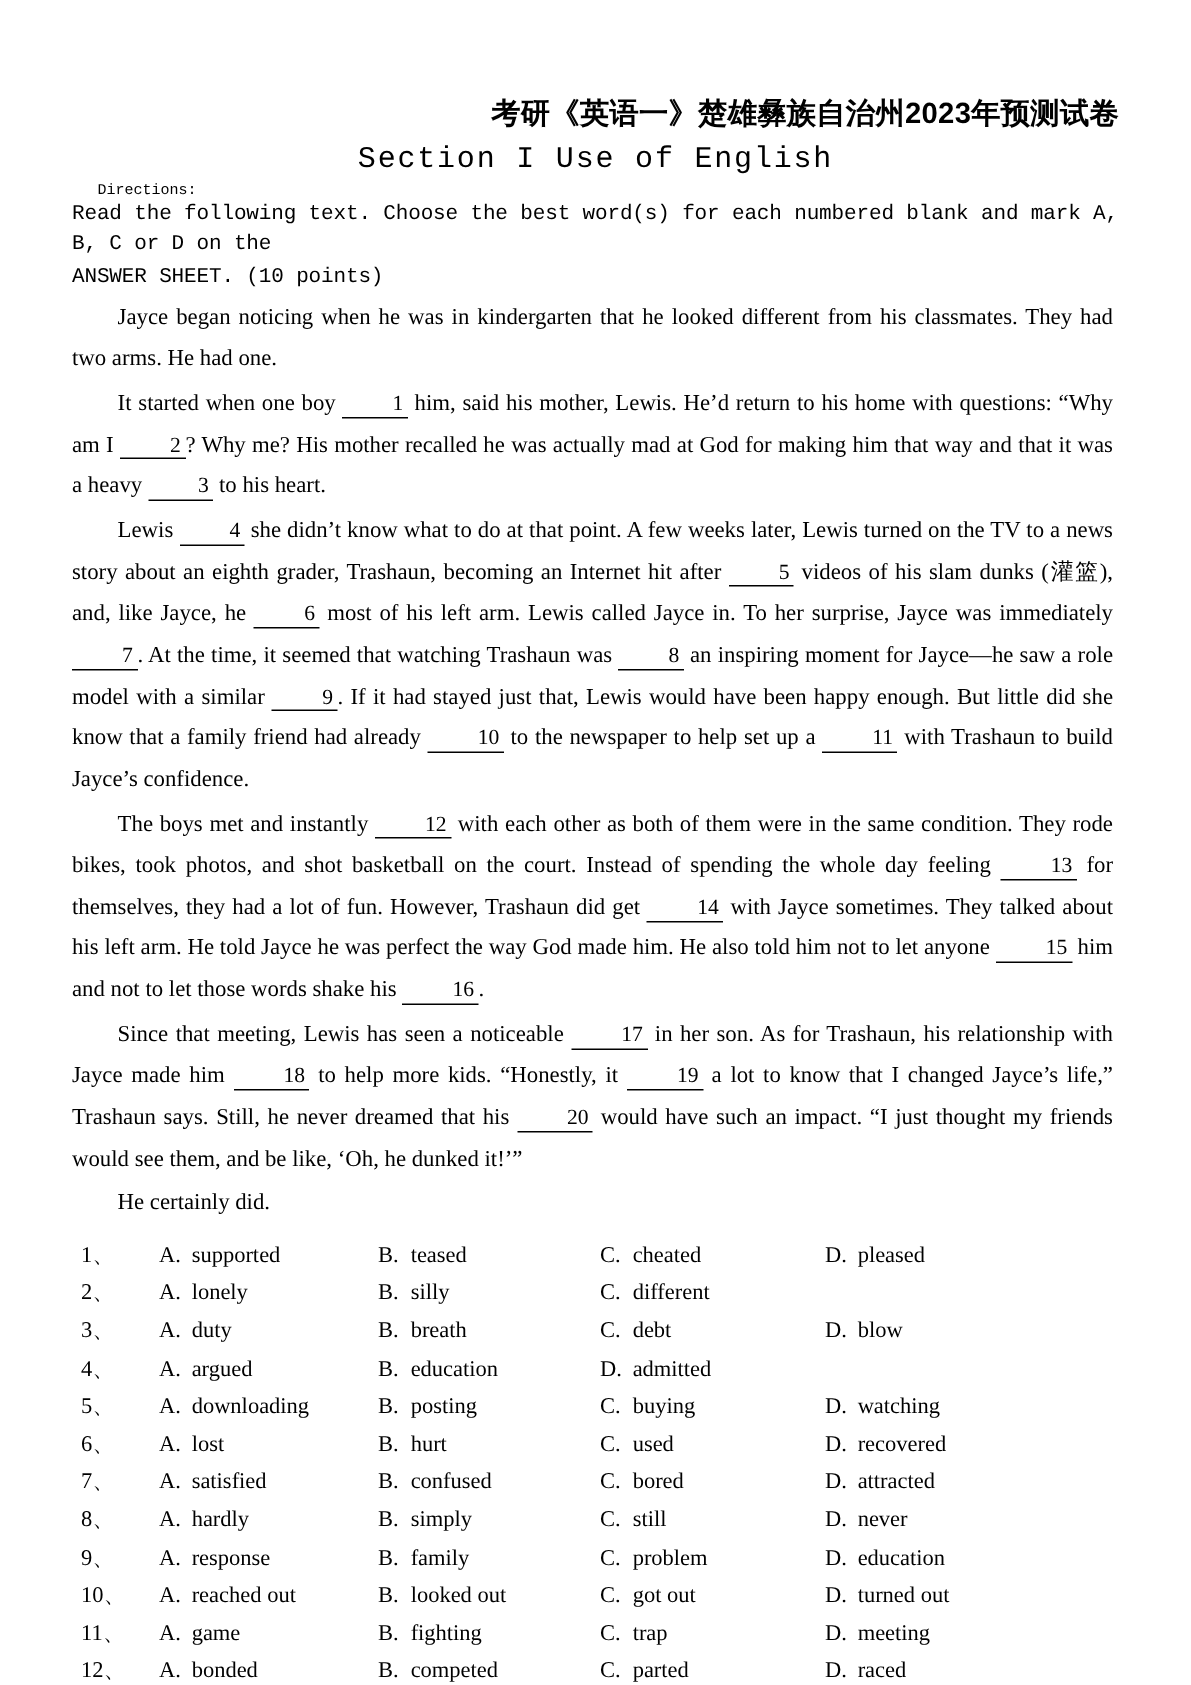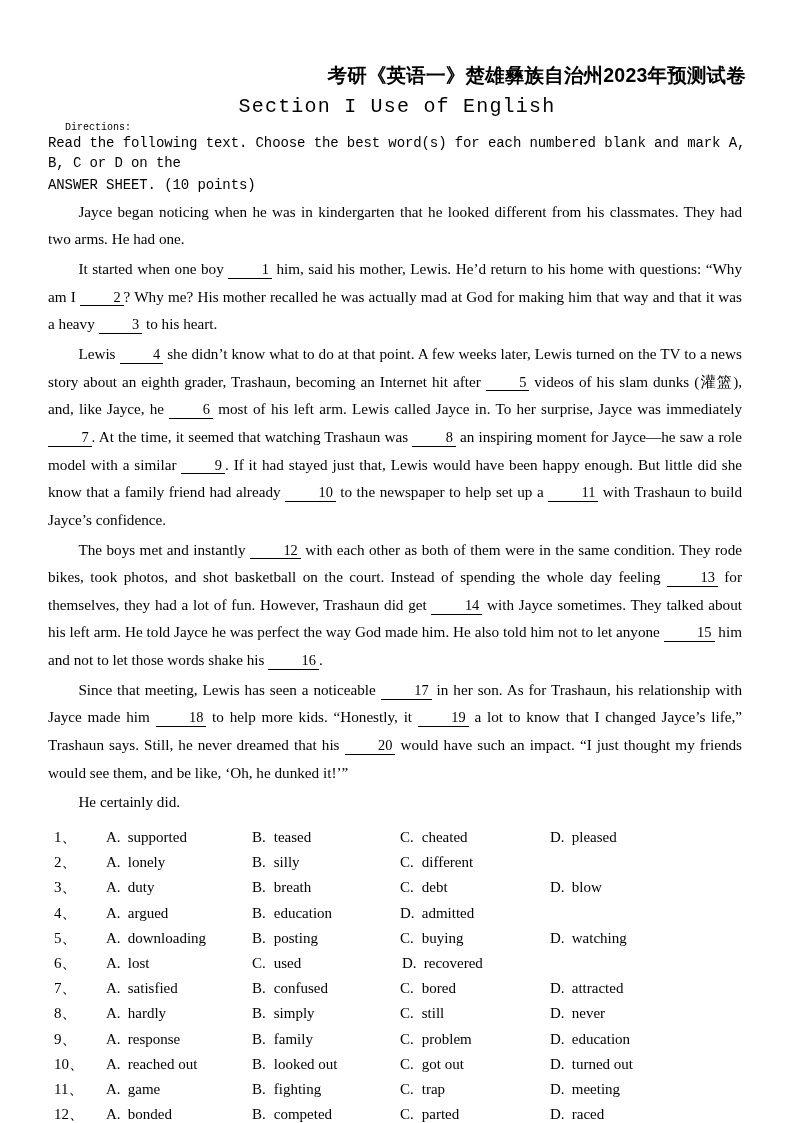--- a/index.html
+++ b/index.html
@@ -145,20 +145,21 @@
       <div class="opt-row">
         <span class="opt-num">5、</span>
         <span class="opt-a"><span class="opt-letter">A.</span> <span>downloading</span></span>
         <span class="opt-b"><span class="opt-letter">B.</span> <span>posting</span></span>
         <span class="opt-c"><span class="opt-letter">C.</span> <span>buying</span></span>
         <span class="opt-d"><span class="opt-letter">D.</span> <span>watching</span></span>
       </div>
       <div class="opt-row">
         <span class="opt-num">6、</span>
         <span class="opt-a"><span class="opt-letter">A.</span> <span>lost</span></span>
+        <span class="opt-b"><span class="opt-letter">B.</span> <span>hurt</span></span>
         <span class="opt-c"><span class="opt-letter">C.</span> <span>used</span></span>
         <span class="opt-d"><span class="opt-letter">D.</span> <span>recovered</span></span>
       </div>
       <div class="opt-row">
         <span class="opt-num">7、</span>
         <span class="opt-a"><span class="opt-letter">A.</span> <span>satisfied</span></span>
         <span class="opt-b"><span class="opt-letter">B.</span> <span>confused</span></span>
         <span class="opt-c"><span class="opt-letter">C.</span> <span>bored</span></span>
         <span class="opt-d"><span class="opt-letter">D.</span> <span>attracted</span></span>
       </div>

